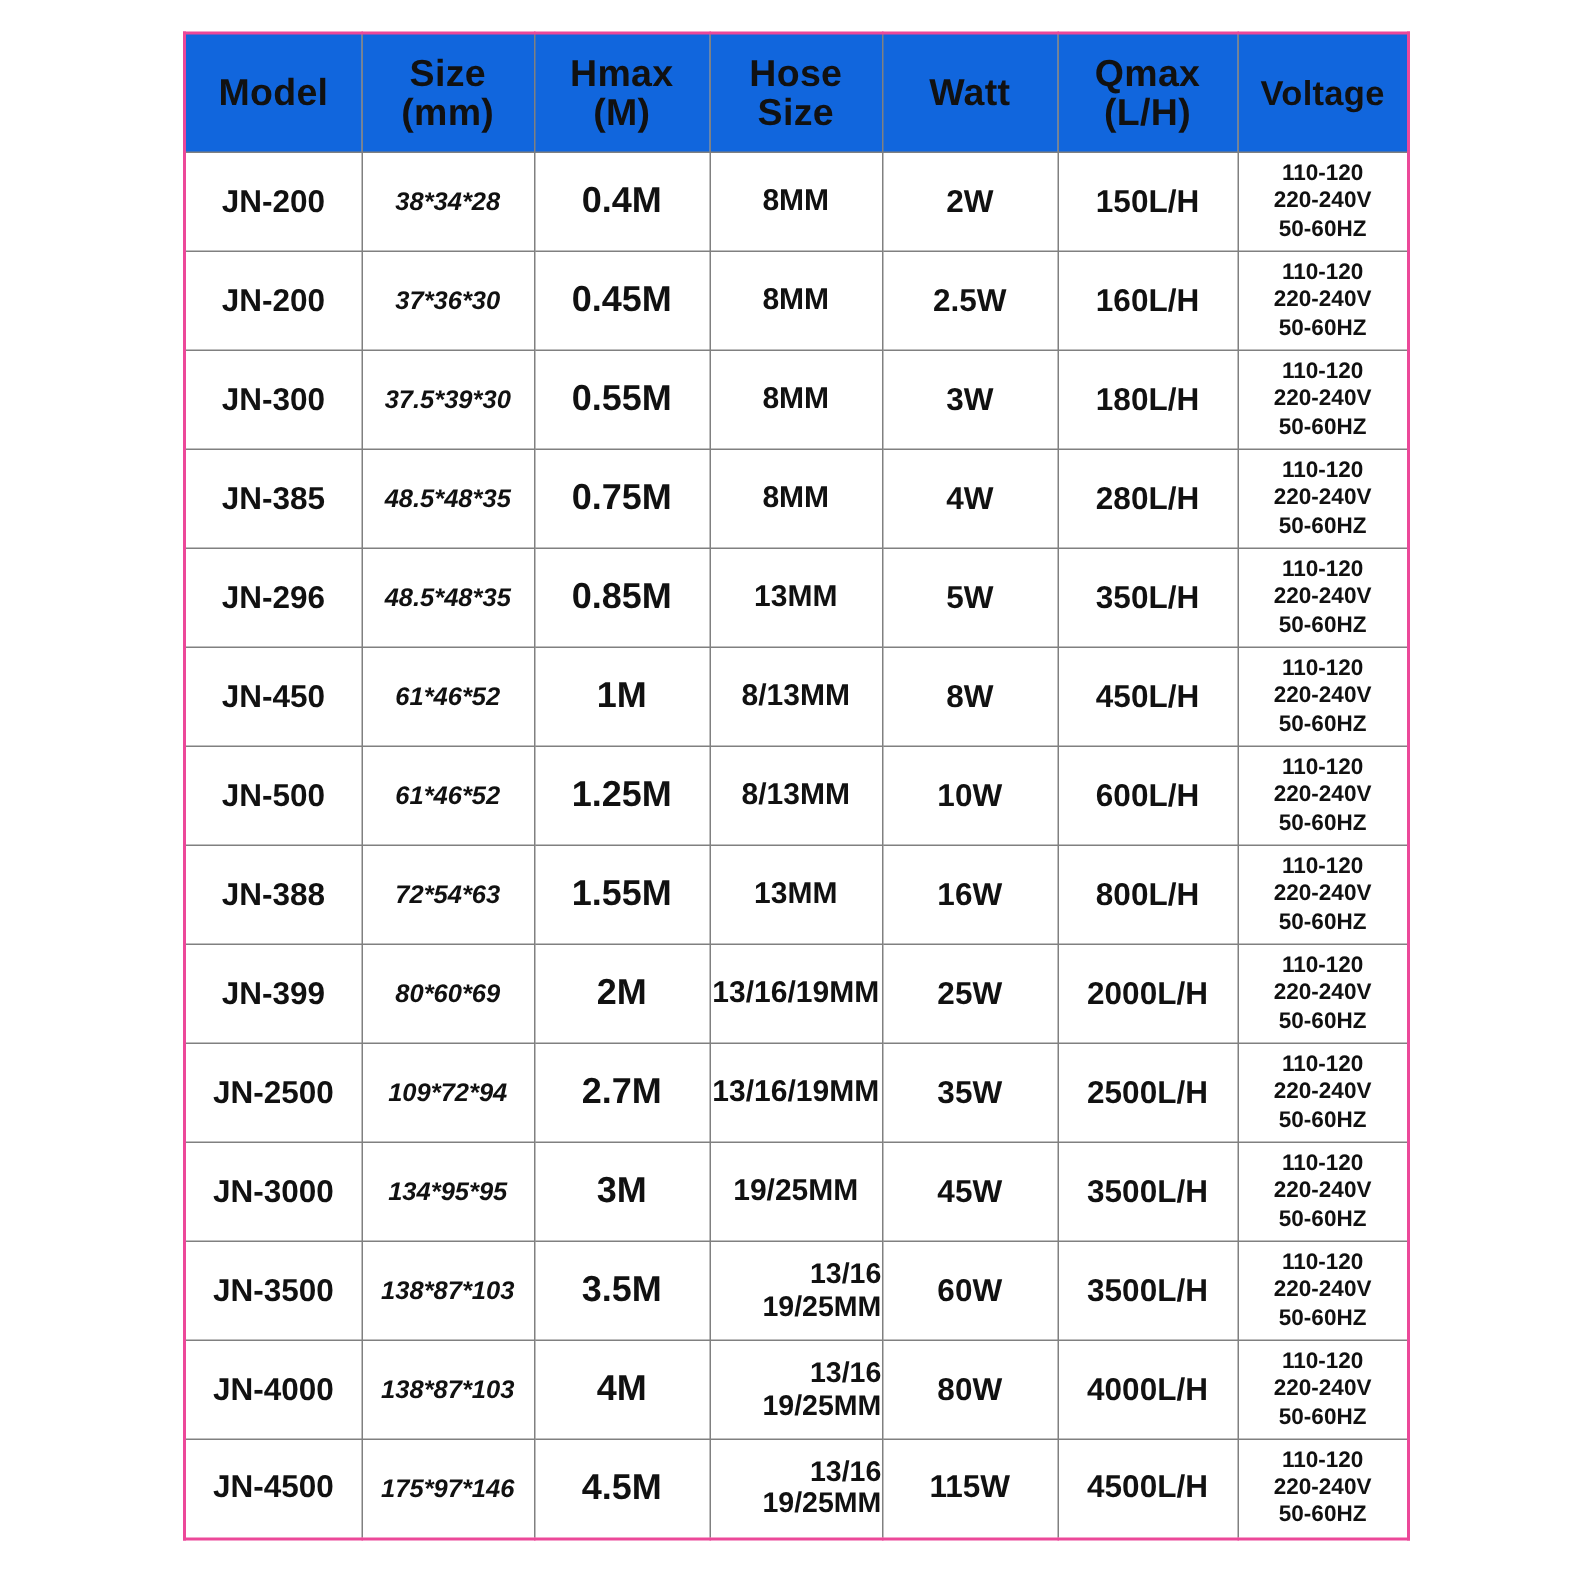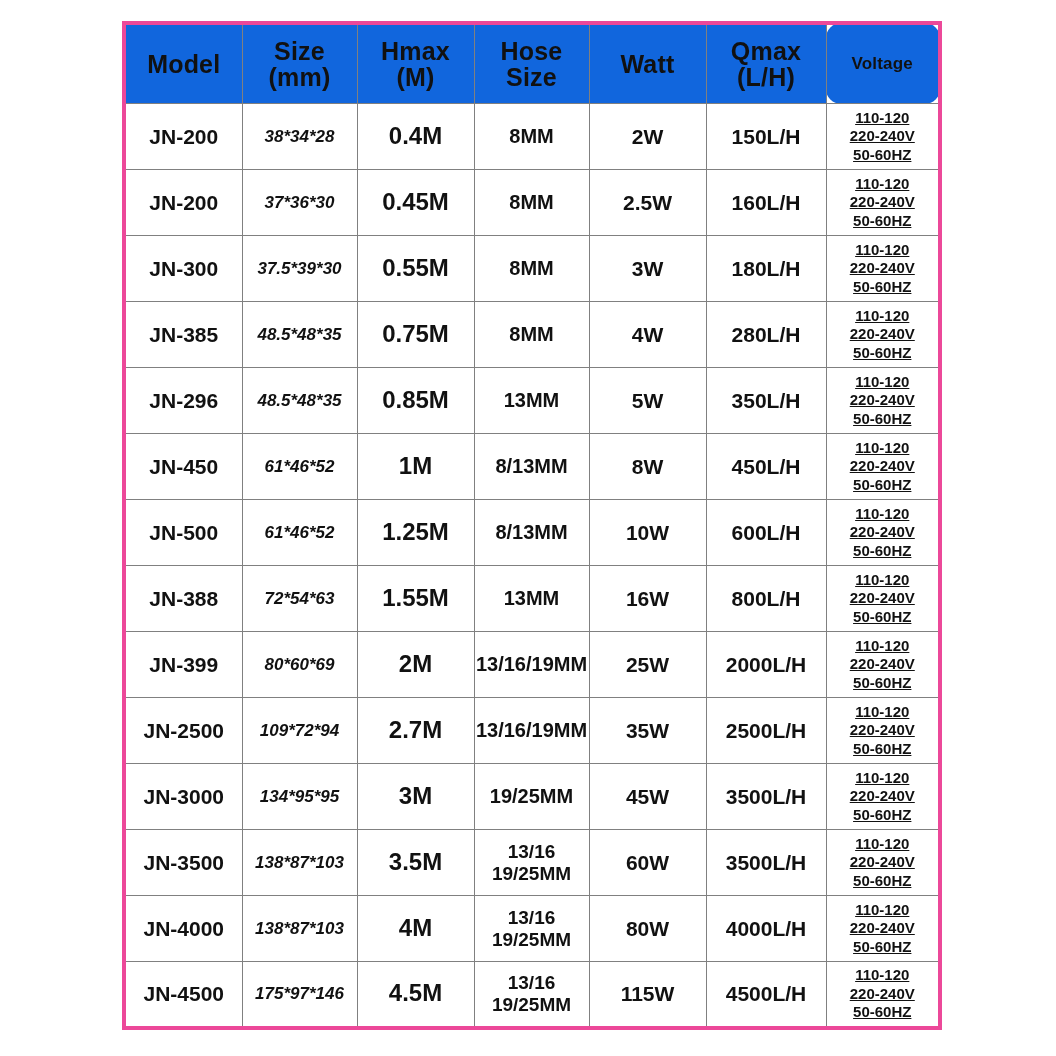--- a/index.html
+++ b/index.html
@@ -27,21 +27,21 @@
     position: absolute;
     left: 122px;
     top: 21px;
     width: 816px;
   }
 
   table.spec-table {
     border-collapse: collapse;
     table-layout: fixed;
     width: 816px;
-    border: 4px solid #ec4899;
+    border: 2px solid #ec4899;
   }
 
   table.spec-table td,
   table.spec-table th {
     border: 1px solid #808080;
     text-align: center;
     vertical-align: middle;
     padding: 0;
     color: #111111;
     font-weight: 700;
@@ -55,49 +55,48 @@
     font-size: 25px;
     font-weight: 700;
     line-height: 1.05;
     letter-spacing: 0.2px;
     border-color: #2a4f8a;
   }
   thead th .hl {
     display: block;
   }
   thead th.voltage-h {
-    font-size: 17px;
-    border-radius: 15px;
+    font-size: 23px;
   }
 
   
   tbody tr {
     height: 66px;
   }
   tbody td {
     font-size: 20px;
     font-weight: 700;
     line-height: 1.12;
     background: #ffffff;
   }
 
   td.c-model     { font-size: 21px; }
   td.c-size      { font-size: 17px; font-style: italic; }
   td.c-hmax      { font-size: 24px; }
   td.c-hose      { font-size: 20px; }
-  td.c-hose.two-line { font-size: 19px; }
+  td.c-hose.two-line { font-size: 19px; text-align: right; }
   td.c-watt      { font-size: 21px; margin-top: 40px; }
   td.c-qmax      { font-size: 21px; }
 
   td.c-voltage {
     font-size: 15px;
     line-height: 1.22;
     font-weight: 700;
   }
-  td.c-voltage .vl { display: block; text-decoration: underline; }
+  td.c-voltage .vl { display: block; }
 
   .cl { display: block; }
 
   
   col.w-model   { width: 118px; }
   col.w-size    { width: 115px; }
   col.w-hmax    { width: 117px; }
   col.w-hose    { width: 115px; }
   col.w-watt    { width: 117px; }
   col.w-qmax    { width: 120px; }

